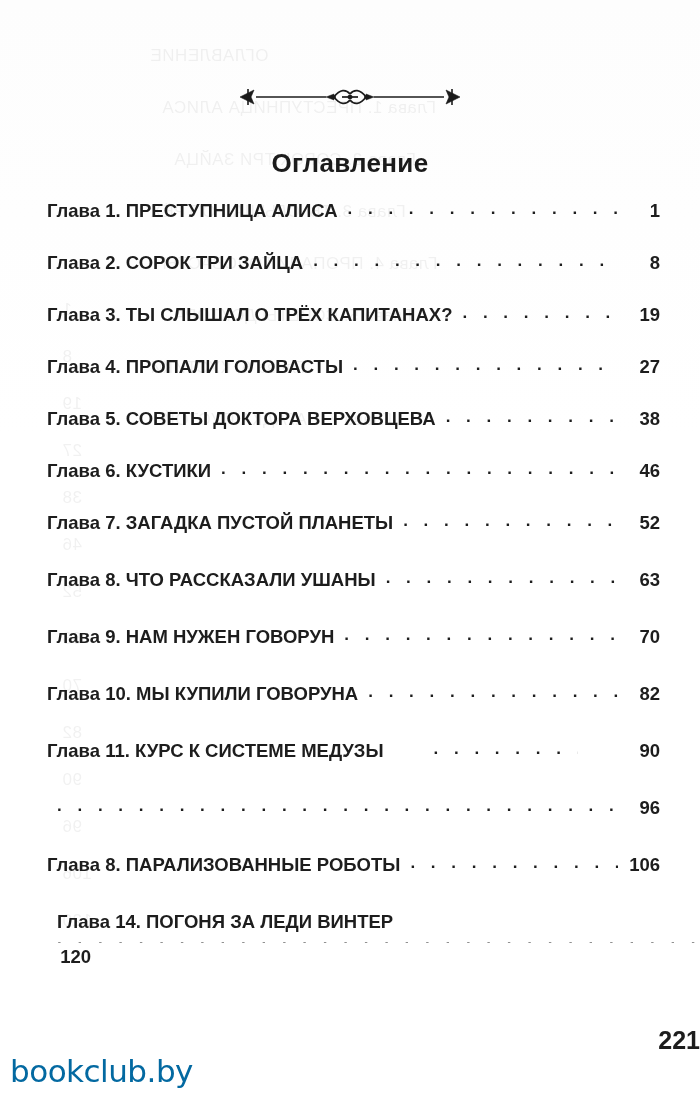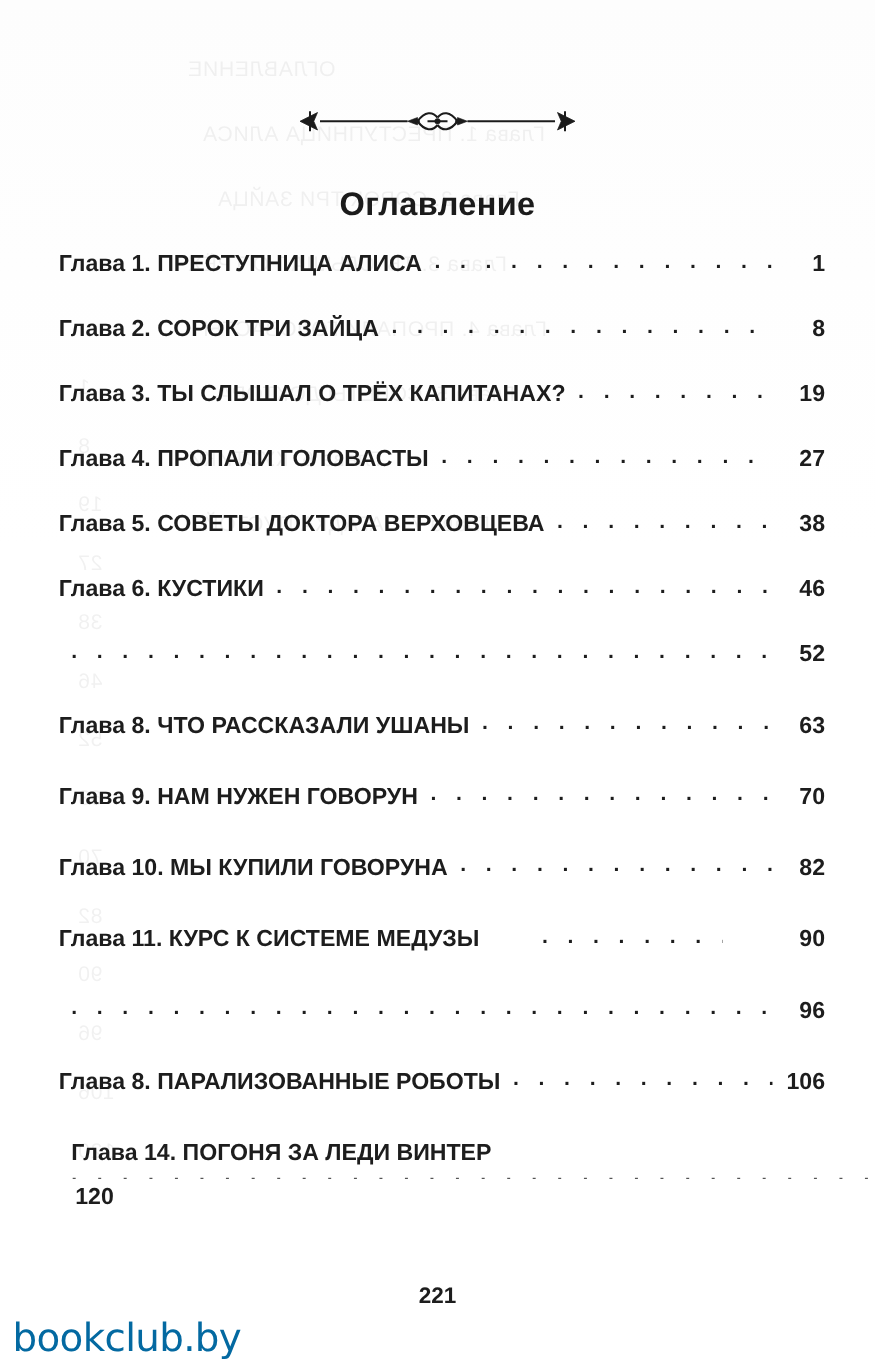--- a/index.html
+++ b/index.html
@@ -103,22 +103,22 @@
     flex: 0 0 auto;
     text-align: right;
     min-width: 34px;
   }
 
   .folio {
     position: absolute;
     left: 0;
     right: 0;
     top: 1026px;
-    text-align: center;
-    font-size: 18px;
+    text-align: right;
+    font-size: 25px;
     color: #1d1d1d;
     font-weight: bold;
   }
 
   .watermark {
     position: absolute;
     left: 10px;
     bottom: 6px;
     font-size: 31px;
     color: #0369a1;
@@ -215,20 +215,21 @@
         <span class="chapter">Глава 5. СОВЕТЫ ДОКТОРА ВЕРХОВЦЕВА</span>
         <span class="leader">. . . . . . . . . . . . . . . . . . . . . . . . . . . . . . . . . . . . . . . .</span>
         <span class="page-no">38</span>
       </div>
       <div class="toc-entry" style="height: 52px;">
         <span class="chapter">Глава 6. КУСТИКИ</span>
         <span class="leader">. . . . . . . . . . . . . . . . . . . . . . . . . . . . . . . . . . . . . . . .</span>
         <span class="page-no">46</span>
       </div>
       <div class="toc-entry" style="height: 57px;">
+        <span class="chapter">Глава 7. ЗАГАДКА ПУСТОЙ ПЛАНЕТЫ</span>
         <span class="leader">. . . . . . . . . . . . . . . . . . . . . . . . . . . . . . . . . . . . . . . .</span>
         <span class="page-no">52</span>
       </div>
       <div class="toc-entry" style="height: 57px;">
         <span class="chapter">Глава 8. ЧТО РАССКАЗАЛИ УШАНЫ</span>
         <span class="leader">. . . . . . . . . . . . . . . . . . . . . . . . . . . . . . . . . . . . . . . .</span>
         <span class="page-no">63</span>
       </div>
       <div class="toc-entry" style="height: 57px;">
         <span class="chapter">Глава 9. НАМ НУЖЕН ГОВОРУН</span>

